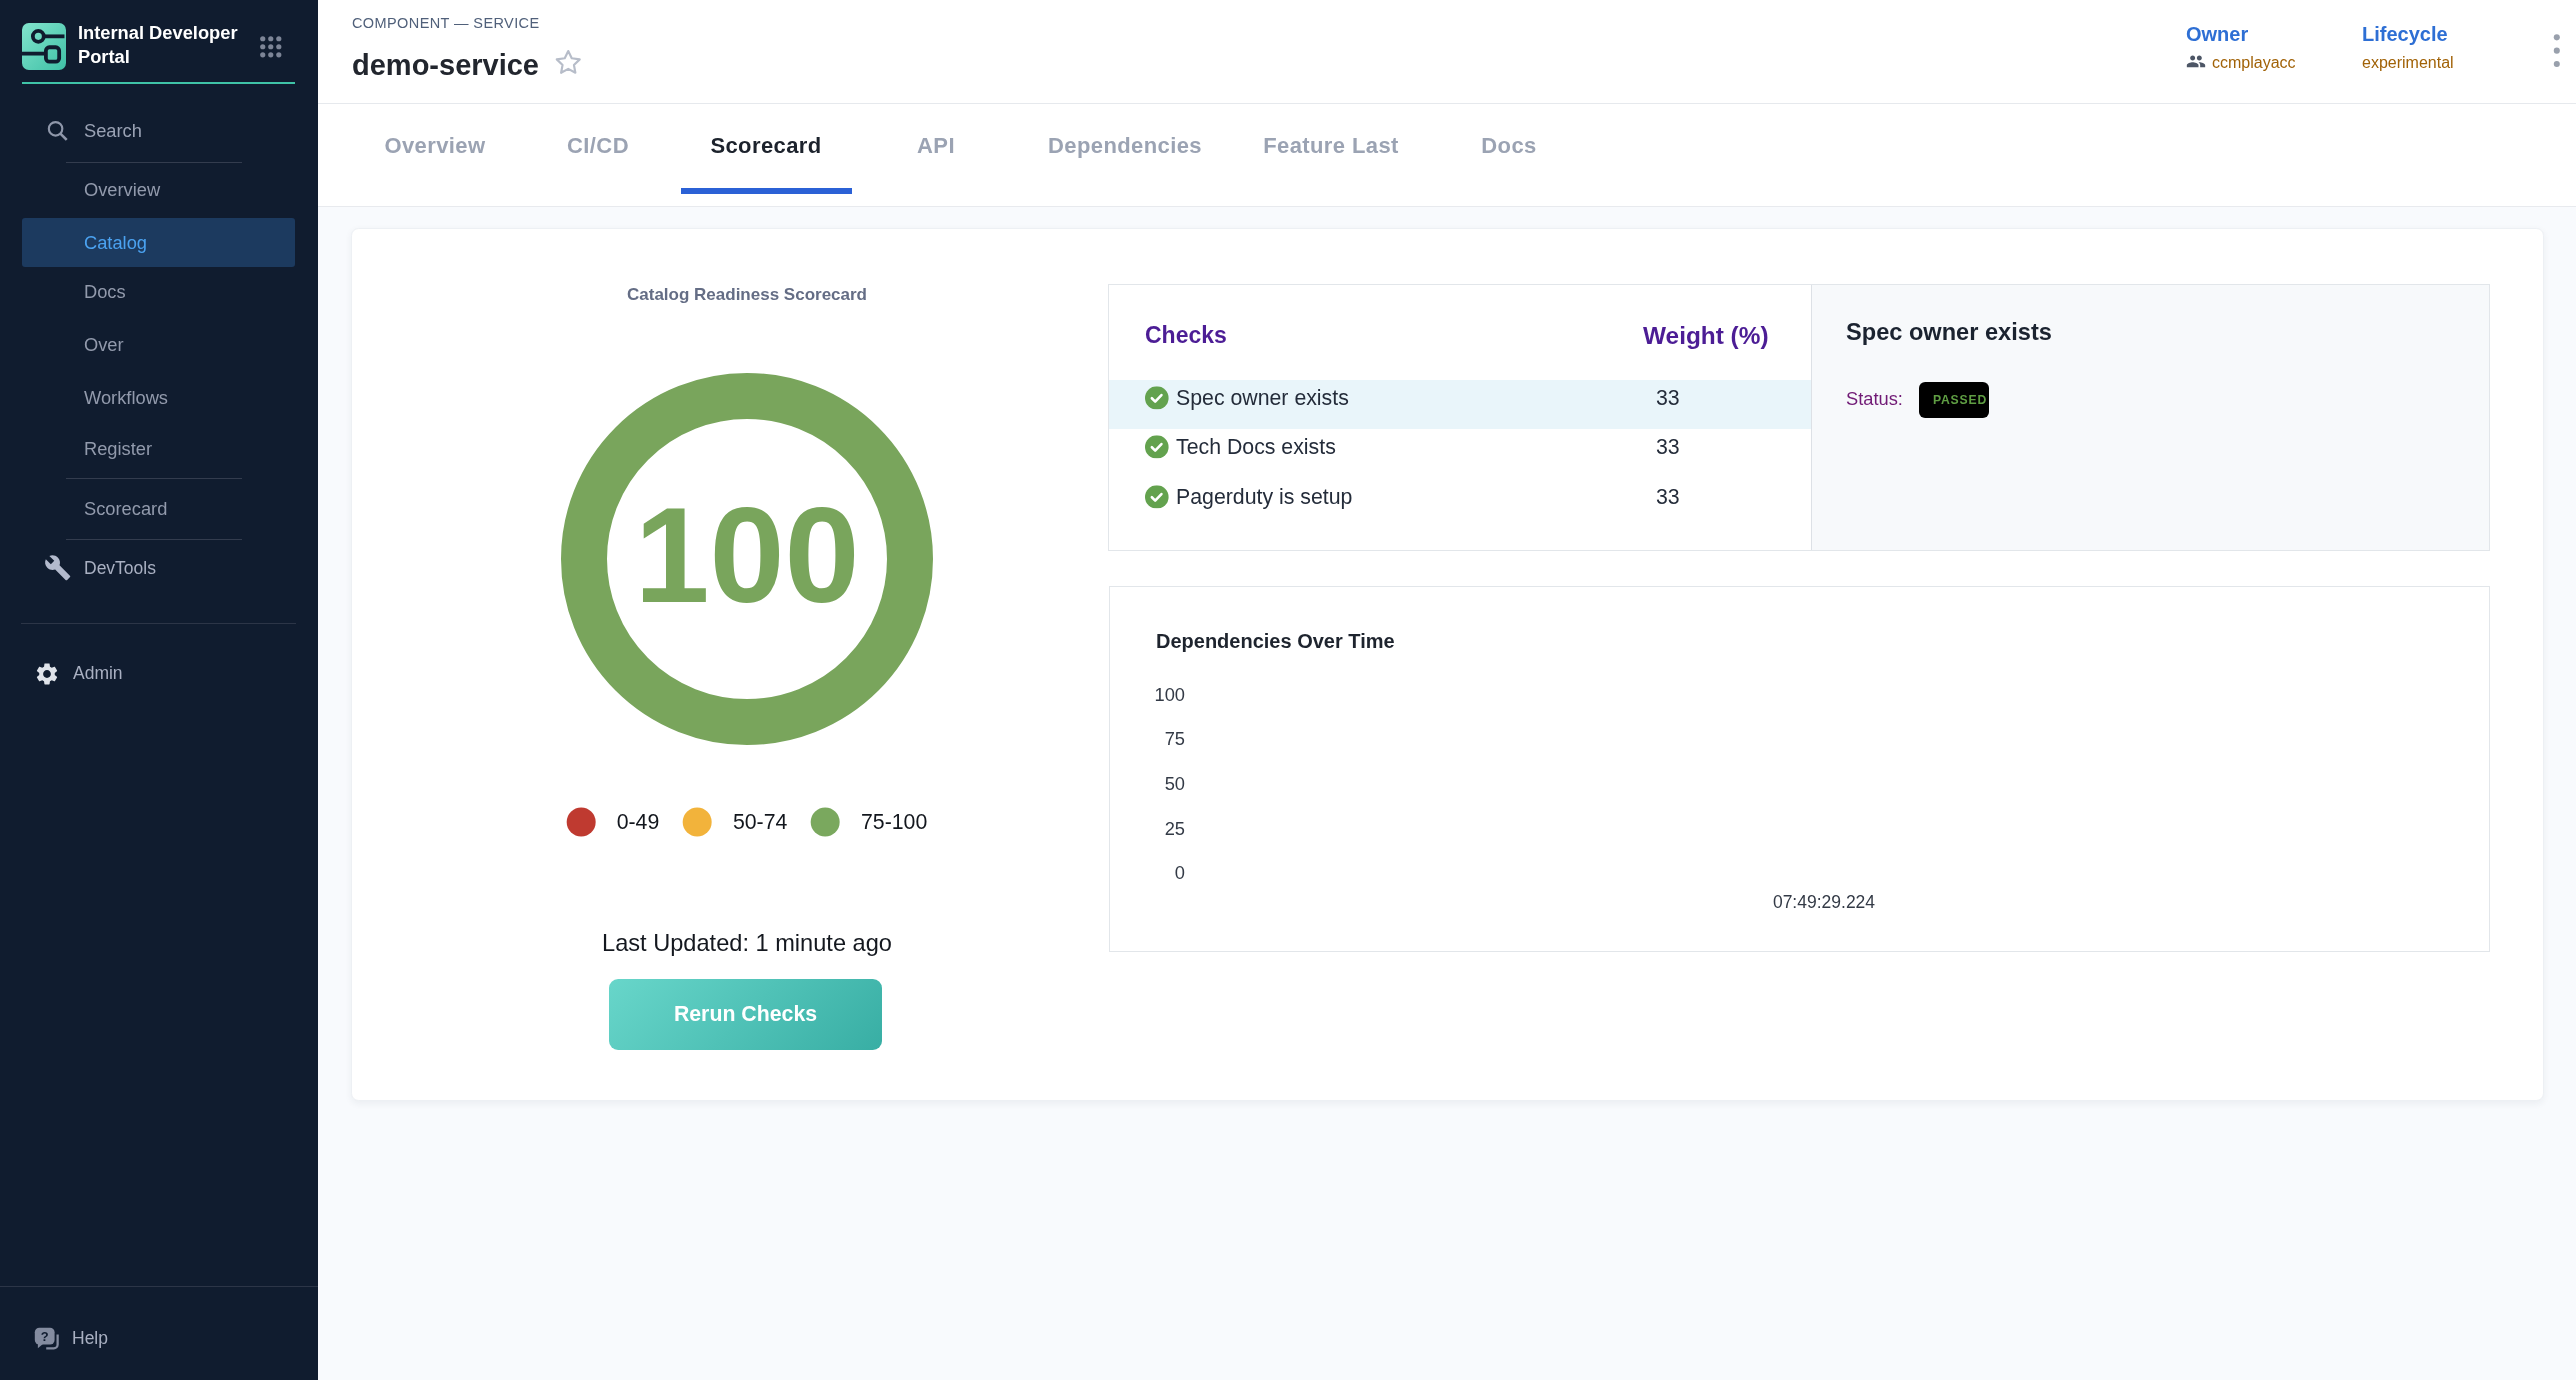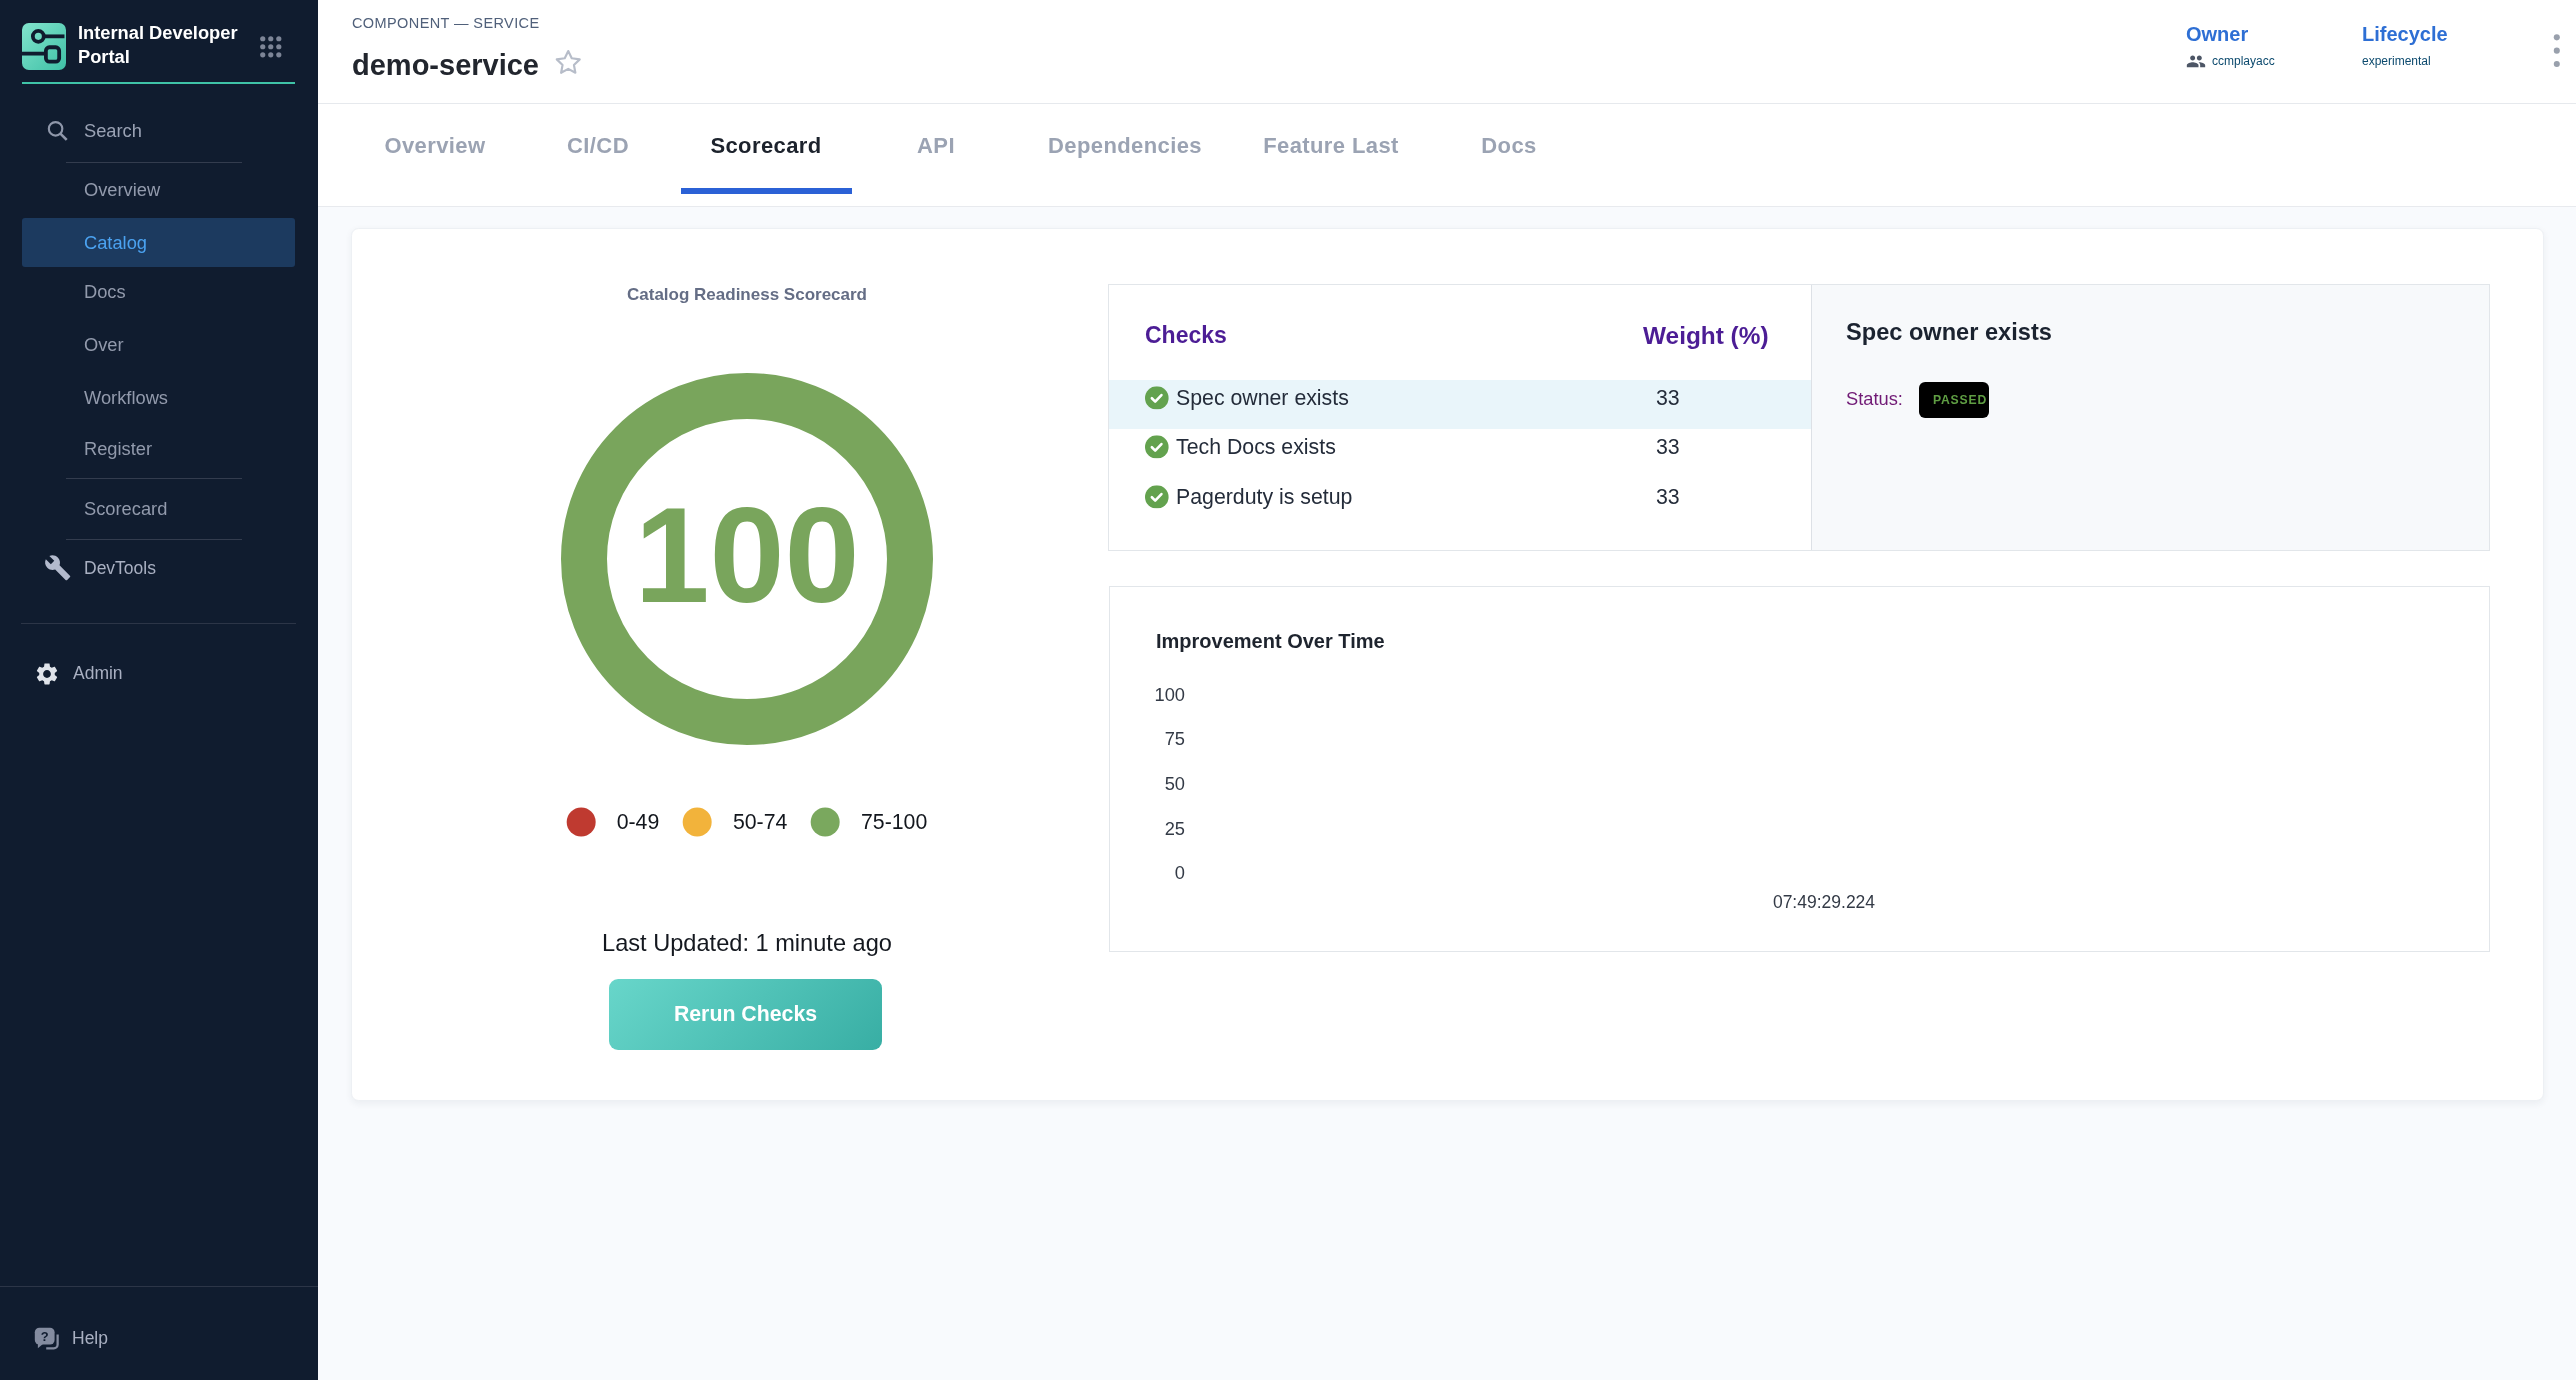--- a/index.html
+++ b/index.html
@@ -25,21 +25,21 @@
   .icon-item { color:#a9b0c2; font-size:17.5px; }
   .botdiv { position:absolute; left:0; top:1286px; width:318px; height:0.8px; background:#2c3547; }
 
   
   .header { position:absolute; left:318px; top:0; width:2258px; height:207px; background:#fff;
             border-bottom:0.8px solid #e8eaee; }
   .crumb { position:absolute; left:34px; top:14.5px; font-size:14.5px; letter-spacing:0.4px; color:#50607a; }
   .h1 { position:absolute; left:34px; top:49px; font-size:29px; font-weight:bold; color:#22262e; }
   .hdivider { position:absolute; left:0; top:103px; width:2258px; height:0.8px; background:#e6e9ed; }
   .meta-label { font-size:20px; font-weight:bold; color:#2e6fd4; }
-  .meta-val { font-size:12px; color:#0c4a6e; }
+  .meta-val { font-size:16px; color:#a16207; }
   .tab { position:absolute; top:133px; transform:translateX(-50%); font-size:22px; font-weight:bold;
          letter-spacing:0.4px; color:#9ba3b3; white-space:nowrap; }
   .tab.active { color:#1c222c; font-weight:bold; }
   .tabline { position:absolute; left:363px; top:188px; width:171px; height:6.1px; background:#2b61d6; }
 
   
   .card { position:absolute; left:351px; top:228px; width:2193px; height:873px; background:#fff;
           border:0.8px solid #edf0f4; border-radius:7.6px; box-shadow:0 2.3px 7.6px rgba(40,50,70,0.06); }
   .sc-title { position:absolute; left:395px; top:56px; transform:translateX(-50%); font-size:17px;
               font-weight:bold; color:#646d85; white-space:nowrap; }
@@ -237,21 +237,21 @@
         </svg>
         <span class="lb">Pagerduty is setup</span>
           <span class="wt">33</span>
       </div>
       <div class="spec-title">Spec owner exists</div>
       <div class="status-lb">Status:</div>
       <div class="badge">PASSED</div>
     </div>
 
     <div class="chart">
-      <div class="ct">Improvement Over Time</div>
+      <div class="ct">Dependencies Over Time</div>
       <div class="ylab" style="top:108px">100</div>
       <div class="ylab" style="top:152px">75</div>
       <div class="ylab" style="top:197px">50</div>
       <div class="ylab" style="top:242px">25</div>
       <div class="ylab" style="top:286px">0</div>
       <div class="xlab">07:49:29.224</div>
     </div>
   </div>
 
 </div>

